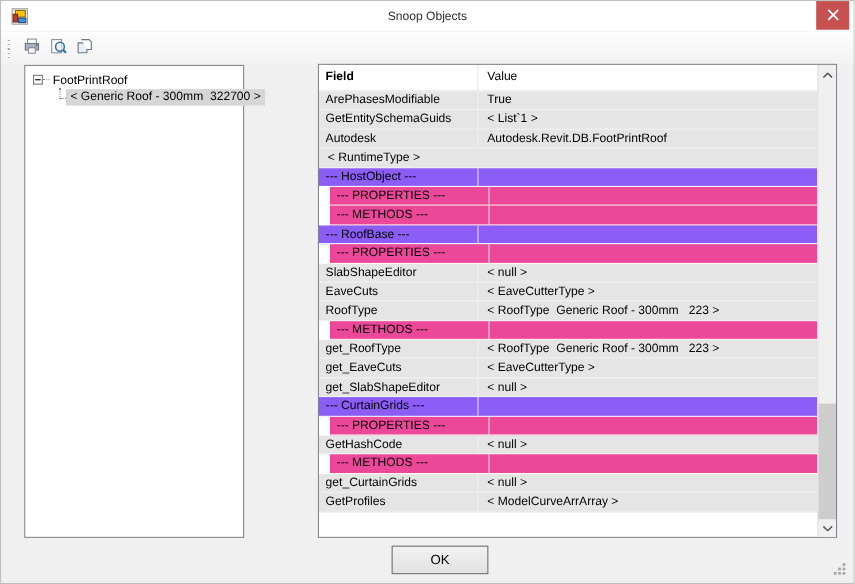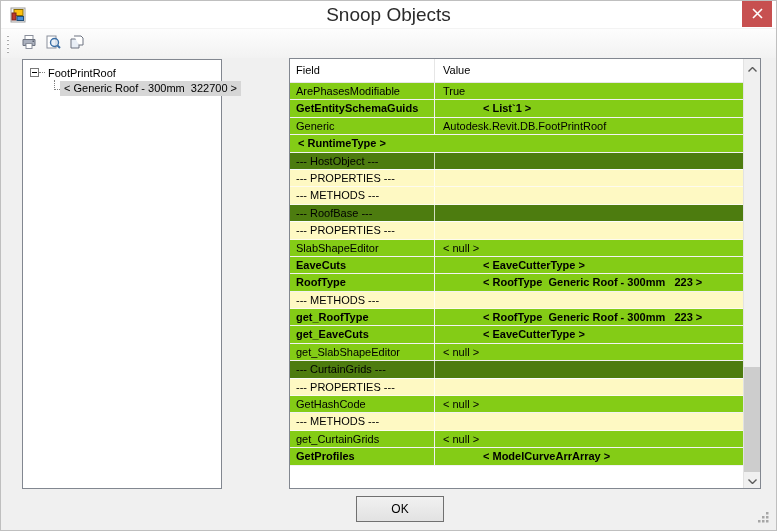--- a/index.html
+++ b/index.html
@@ -12,21 +12,21 @@
   }
 
   
   .titlebar {
     position:absolute; left:0; top:0; width:100%; height:28px;
     background:#ffffff; border-bottom:1px solid #f3f3f3;
   }
   .app-icon { position:absolute; left:9px; top:6px; width:16px; height:16px; }
   .title {
     position:absolute; left:0; right:0; top:0; height:28px;
-    text-align:center; line-height:28px; font-size:19px; color:#2b2b2b;
+    text-align:center; line-height:28px; font-size:11px; color:#2b2b2b;
   }
   .close-btn {
     position:absolute; left:741px; top:0; width:30px; height:26px;
     background:#c75050; border:none; cursor:pointer;
     display:flex; align-items:center; justify-content:center;
   }
 
   
   .toolbar {
     position:absolute; left:0; top:28px; width:100%; height:29px;
@@ -73,35 +73,35 @@
     position:absolute; left:288px; top:57px; width:472px; height:431px;
     background:#ffffff; border:1px solid #828790; font-size:11px; color:#000;
     overflow:hidden;
   }
   .lv-header {
     position:absolute; left:0; top:0; right:17px; height:24px; background:#ffffff;
     border-bottom:1px solid #e6e6e6; display:flex;
   }
   .lv-header .h-field {
     width:145px; padding-left:6px; line-height:23px; border-right:1px solid #e6e6e6;
-    overflow:hidden; white-space:nowrap;
+    overflow:hidden; white-space:nowrap;font-weight:bold;
   }
   .lv-header .h-value { flex:1; padding-left:8px; line-height:23px; overflow:hidden; white-space:nowrap; }
 
   .lv-rows { position:absolute; left:0; top:24px; right:17px; bottom:0; overflow:hidden; }
-  .lv-row { display:flex; height:17.4px; border-bottom:1px solid #f2f2f2; background:#84cc16; }
+  .lv-row { display:flex; height:17.4px; border-bottom:1px solid #f2f2f2; background:#e5e5e5; }
   .lv-row .cell-field {
     width:145px; padding-left:6px; border-right:1px solid #f0f0f0;
     line-height:16px; white-space:pre; overflow:hidden;
   }
   .lv-row .cell-value { flex:1; padding-left:8px; line-height:16px; white-space:pre; overflow:hidden; }
-  .lv-row.bold { font-weight:bold;gap:40px; }
-  .lv-row.class { background:#4d7c0f; border-bottom-color:#fbfdfe; }
+  .lv-row.bold { font-weight:normal; }
+  .lv-row.class { background:#8b5cf6; border-bottom-color:#fbfdfe; }
   .lv-row.class .cell-field { border-right-color:rgba(255,255,255,.75); }
-  .lv-row.section { background:#fef9c3; border-bottom-color:#fdfbef; }
+  .lv-row.section { background:#ec4899; border-bottom-color:#fdfbef;margin-left:10px; }
   .lv-row.section .cell-field { border-right-color:rgba(255,255,255,.75); }
 
   
   .vscroll {
     position:absolute; top:0; right:0; bottom:0; width:17px; background:#f0f0f0;
     border-left:1px solid #e2e2e2;
   }
   .vs-btn { position:absolute; left:0; width:16px; height:17px; display:flex; align-items:center; justify-content:center; }
   .vs-up { top:0; }
   .vs-down { bottom:0; }
@@ -190,21 +190,21 @@
     <div class="lv-rows">
         <div class="lv-row normal">
           <div class="cell-field">ArePhasesModifiable</div>
           <div class="cell-value">True</div>
         </div>
         <div class="lv-row bold">
           <div class="cell-field">GetEntitySchemaGuids</div>
           <div class="cell-value">&lt; List`1 &gt;</div>
         </div>
         <div class="lv-row normal">
-          <div class="cell-field">Generic</div>
+          <div class="cell-field">Autodesk</div>
           <div class="cell-value">Autodesk.Revit.DB.FootPrintRoof</div>
         </div>
         <div class="lv-row bold">
           <div class="cell-value">&lt; RuntimeType &gt;</div>
         </div>
         <div class="lv-row class">
           <div class="cell-field">--- HostObject ---</div>
           <div class="cell-value"></div>
         </div>
         <div class="lv-row section">

